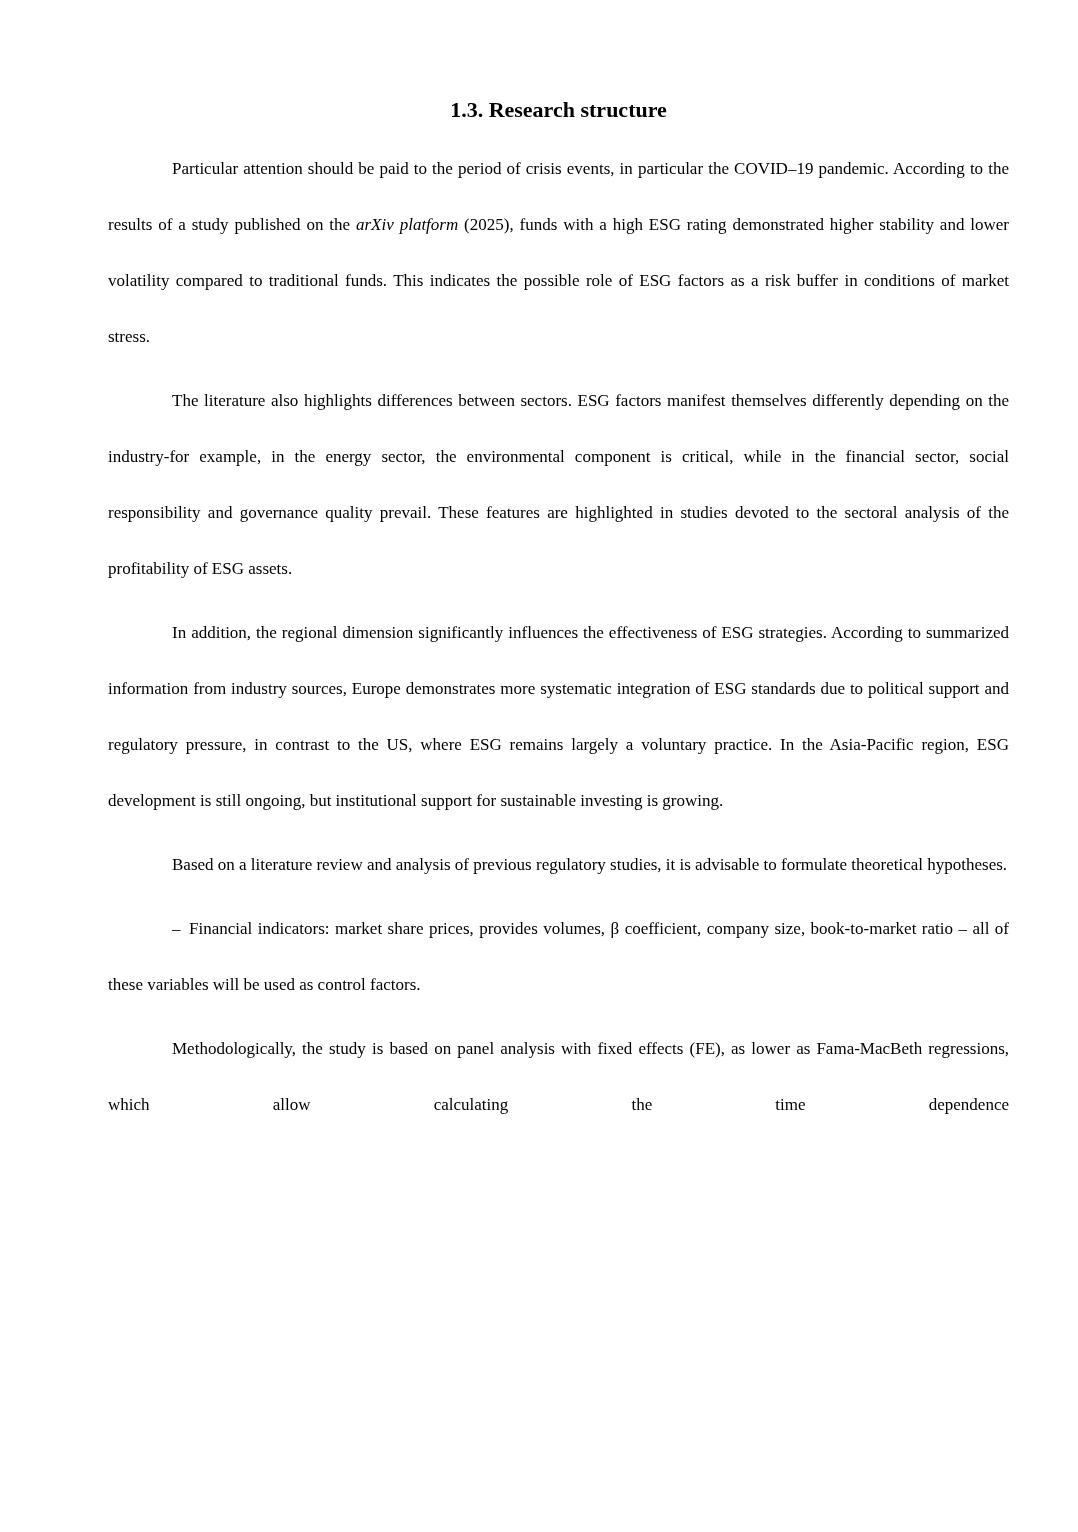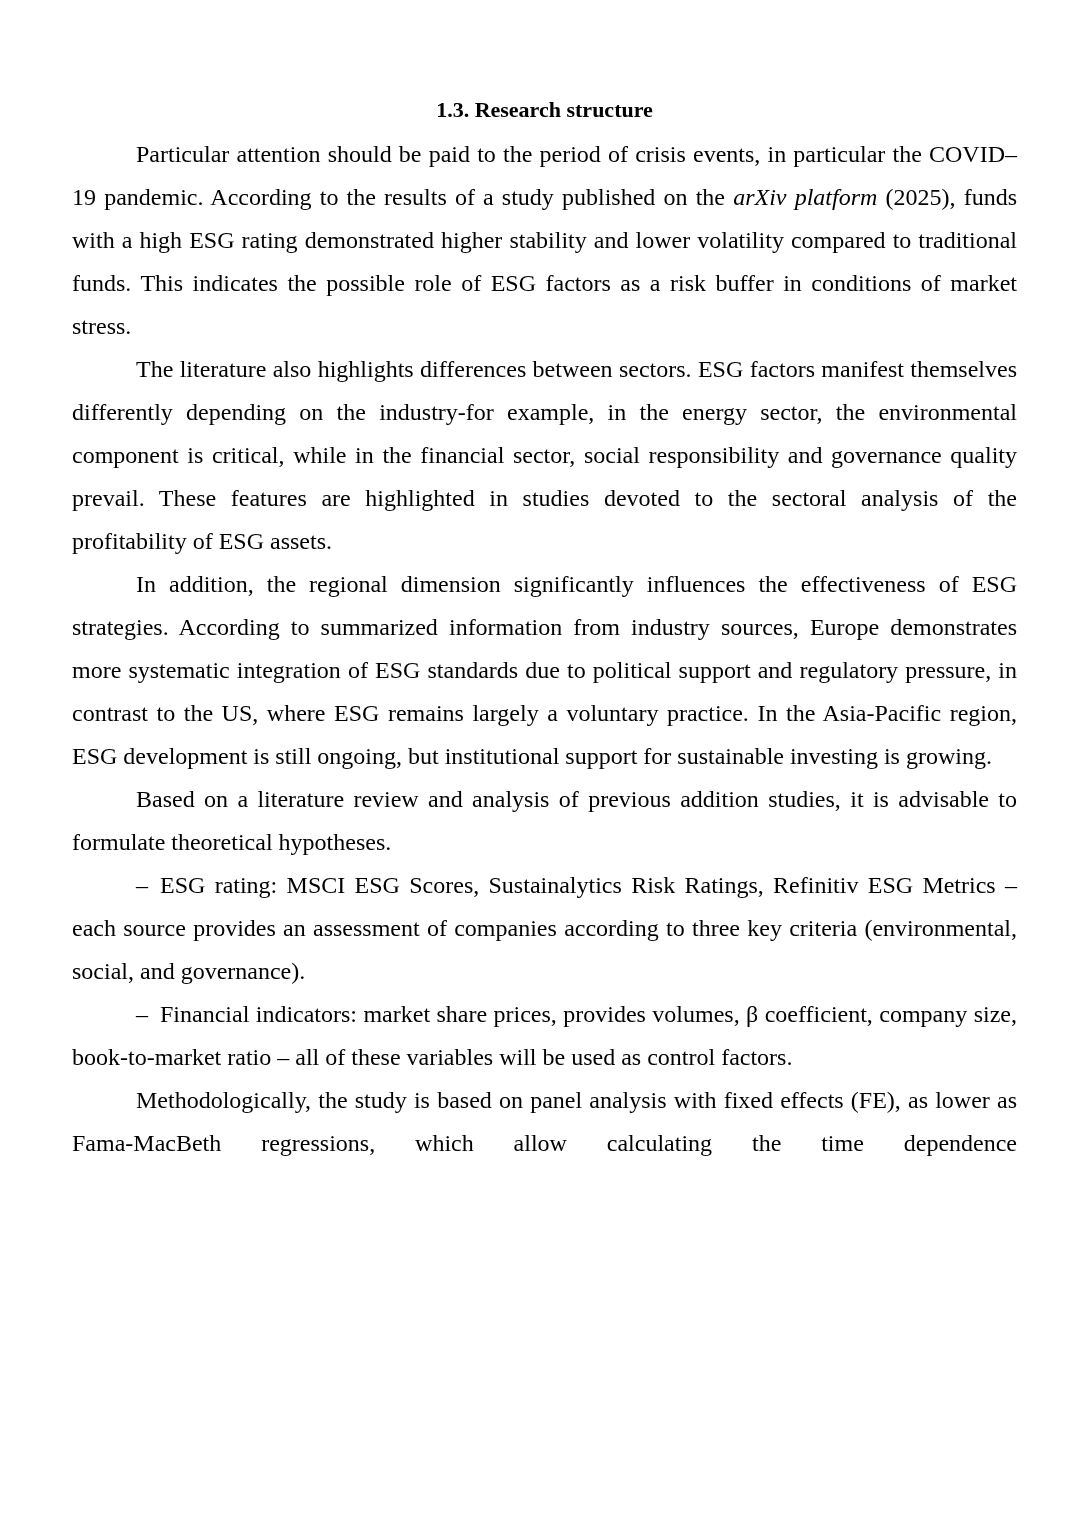--- a/index.html
+++ b/index.html
@@ -11,36 +11,36 @@
     width: 1078px;
     height: 1532px;
     overflow: hidden;
     font-family: "Liberation Serif", "DejaVu Serif", serif;
     color: #000000;
   }
   .page {
     box-sizing: border-box;
     width: 1078px;
     height: 1532px;
-    padding: 88px 61px 0 72px;
+    padding: 88px 61px 0 100px;
     background: #ffffff;
   }
   .heading {
     text-align: center;
     font-weight: bold;
     font-size: 22px;
     line-height: 44.6px;
     margin: 0;
   }
   .para {
-    font-size: 24px;
-    line-height: 43px;
+    font-size: 17px;
+    line-height: 56px;
     text-align: justify;
     text-indent: 64px;
-    margin: 0;
+    margin: 8px;
   }
   .para.continues {
     text-align-last: justify;
   }
   .italic {
     font-style: italic;
   }
 </style>
 </head>
 <body>
@@ -48,23 +48,22 @@
 <div class="page">
 
   <h1 class="heading">1.3. Research structure</h1>
 
   <p class="para"><span>Particular attention should be paid to the period of crisis events, in particular the COVID–19 pandemic. According to the results of a study published on the </span><span class="italic">arXiv platform</span><span> (2025), funds with a high ESG rating demonstrated higher stability and lower volatility compared to traditional funds. This indicates the possible role of ESG factors as a risk buffer in conditions of market stress.</span></p>
 
   <p class="para">The literature also highlights differences between sectors. ESG factors manifest themselves differently depending on the industry-for example, in the energy sector, the environmental component is critical, while in the financial sector, social responsibility and governance quality prevail. These features are highlighted in studies devoted to the sectoral analysis of the profitability of ESG assets.</p>
 
   <p class="para">In addition, the regional dimension significantly influences the effectiveness of ESG strategies. According to summarized information from industry sources, Europe demonstrates more systematic integration of ESG standards due to political support and regulatory pressure, in contrast to the US, where ESG remains largely a voluntary practice. In the Asia-Pacific region, ESG development is still ongoing, but institutional support for sustainable investing is growing.</p>
 
-  <p class="para">Based on a literature review and analysis of previous addition studies, it is advisable to formulate theoretical hypotheses.</p>
+  <p class="para">Based on a literature review and analysis of previous regulatory studies, it is advisable to formulate theoretical hypotheses.</p>
 
 
-  <p class="para">– ESG rating: MSCI ESG Scores, Sustainalytics Risk Ratings, Refinitiv ESG Metrics – each source provides an assessment of companies according to three key criteria (environmental, social, and governance).</p>
 
   <p class="para">– Financial indicators: market share prices, provides volumes, β coefficient, company size, book-to-market ratio – all of these variables will be used as control factors.</p>
 
 
   <p class="para continues">Methodologically, the study is based on panel analysis with fixed effects (FE), as lower as Fama-MacBeth regressions, which allow calculating the time dependence</p>
 
 </div>
 
 </body></html>

